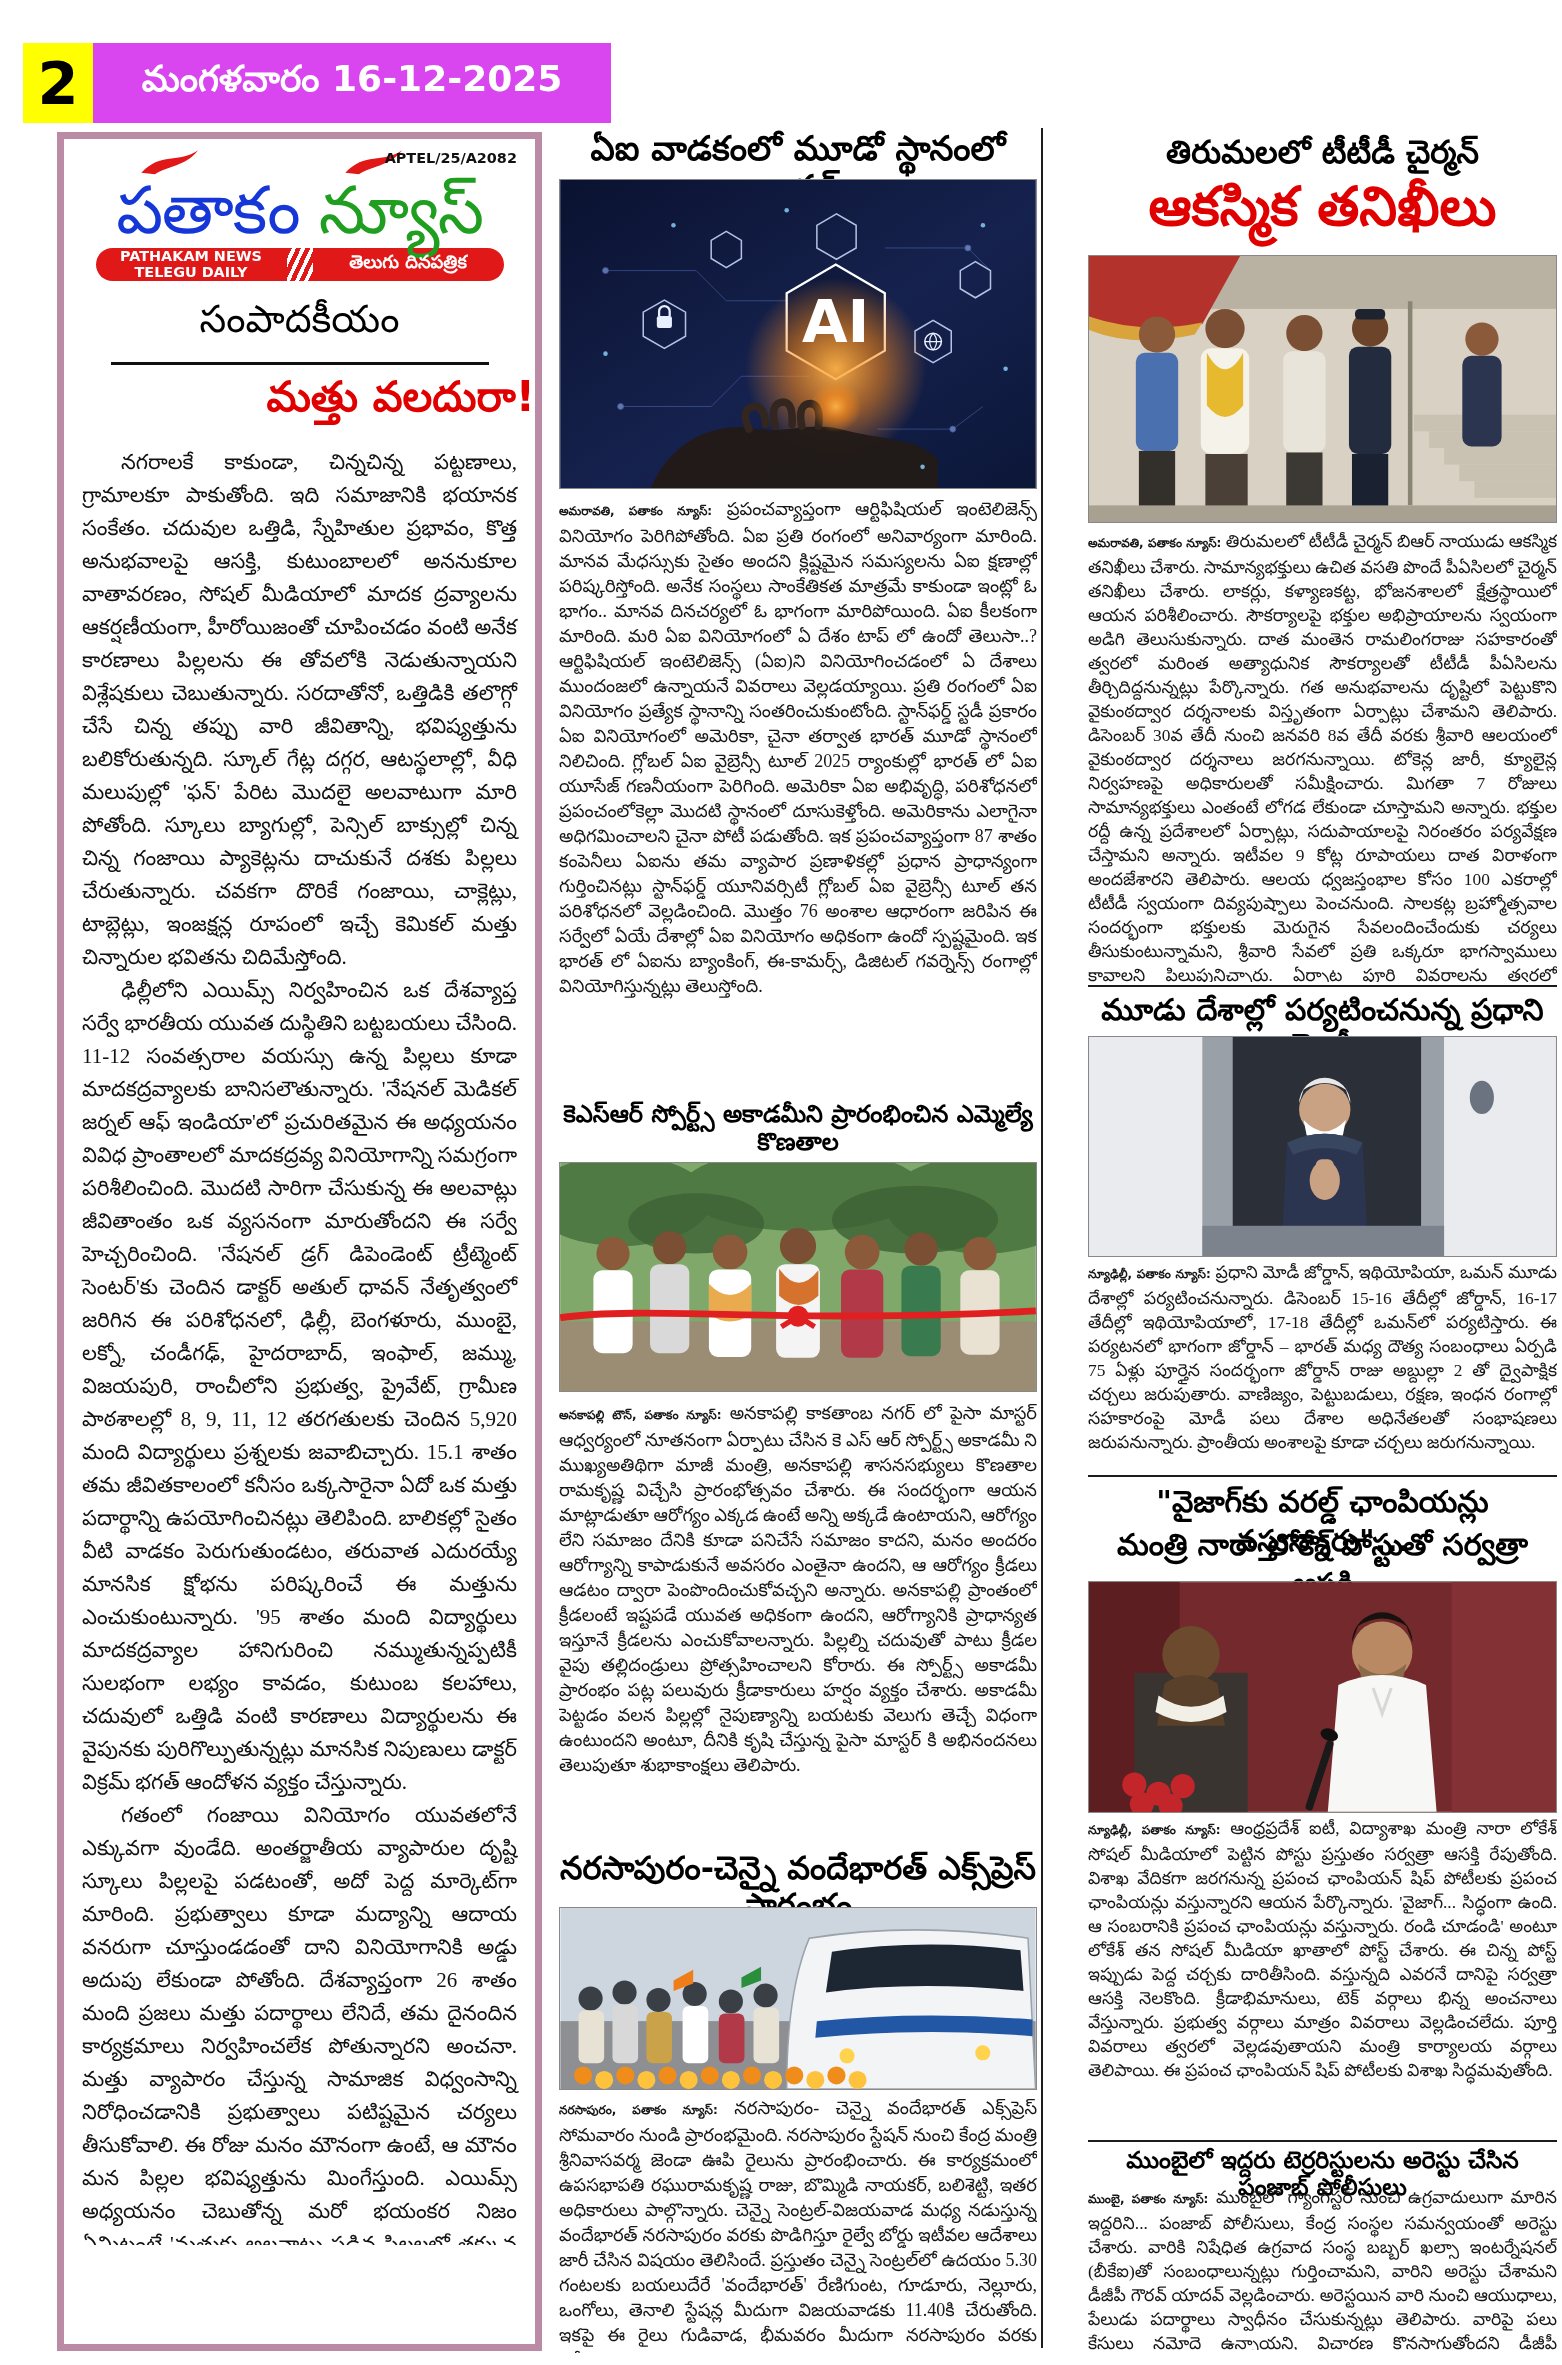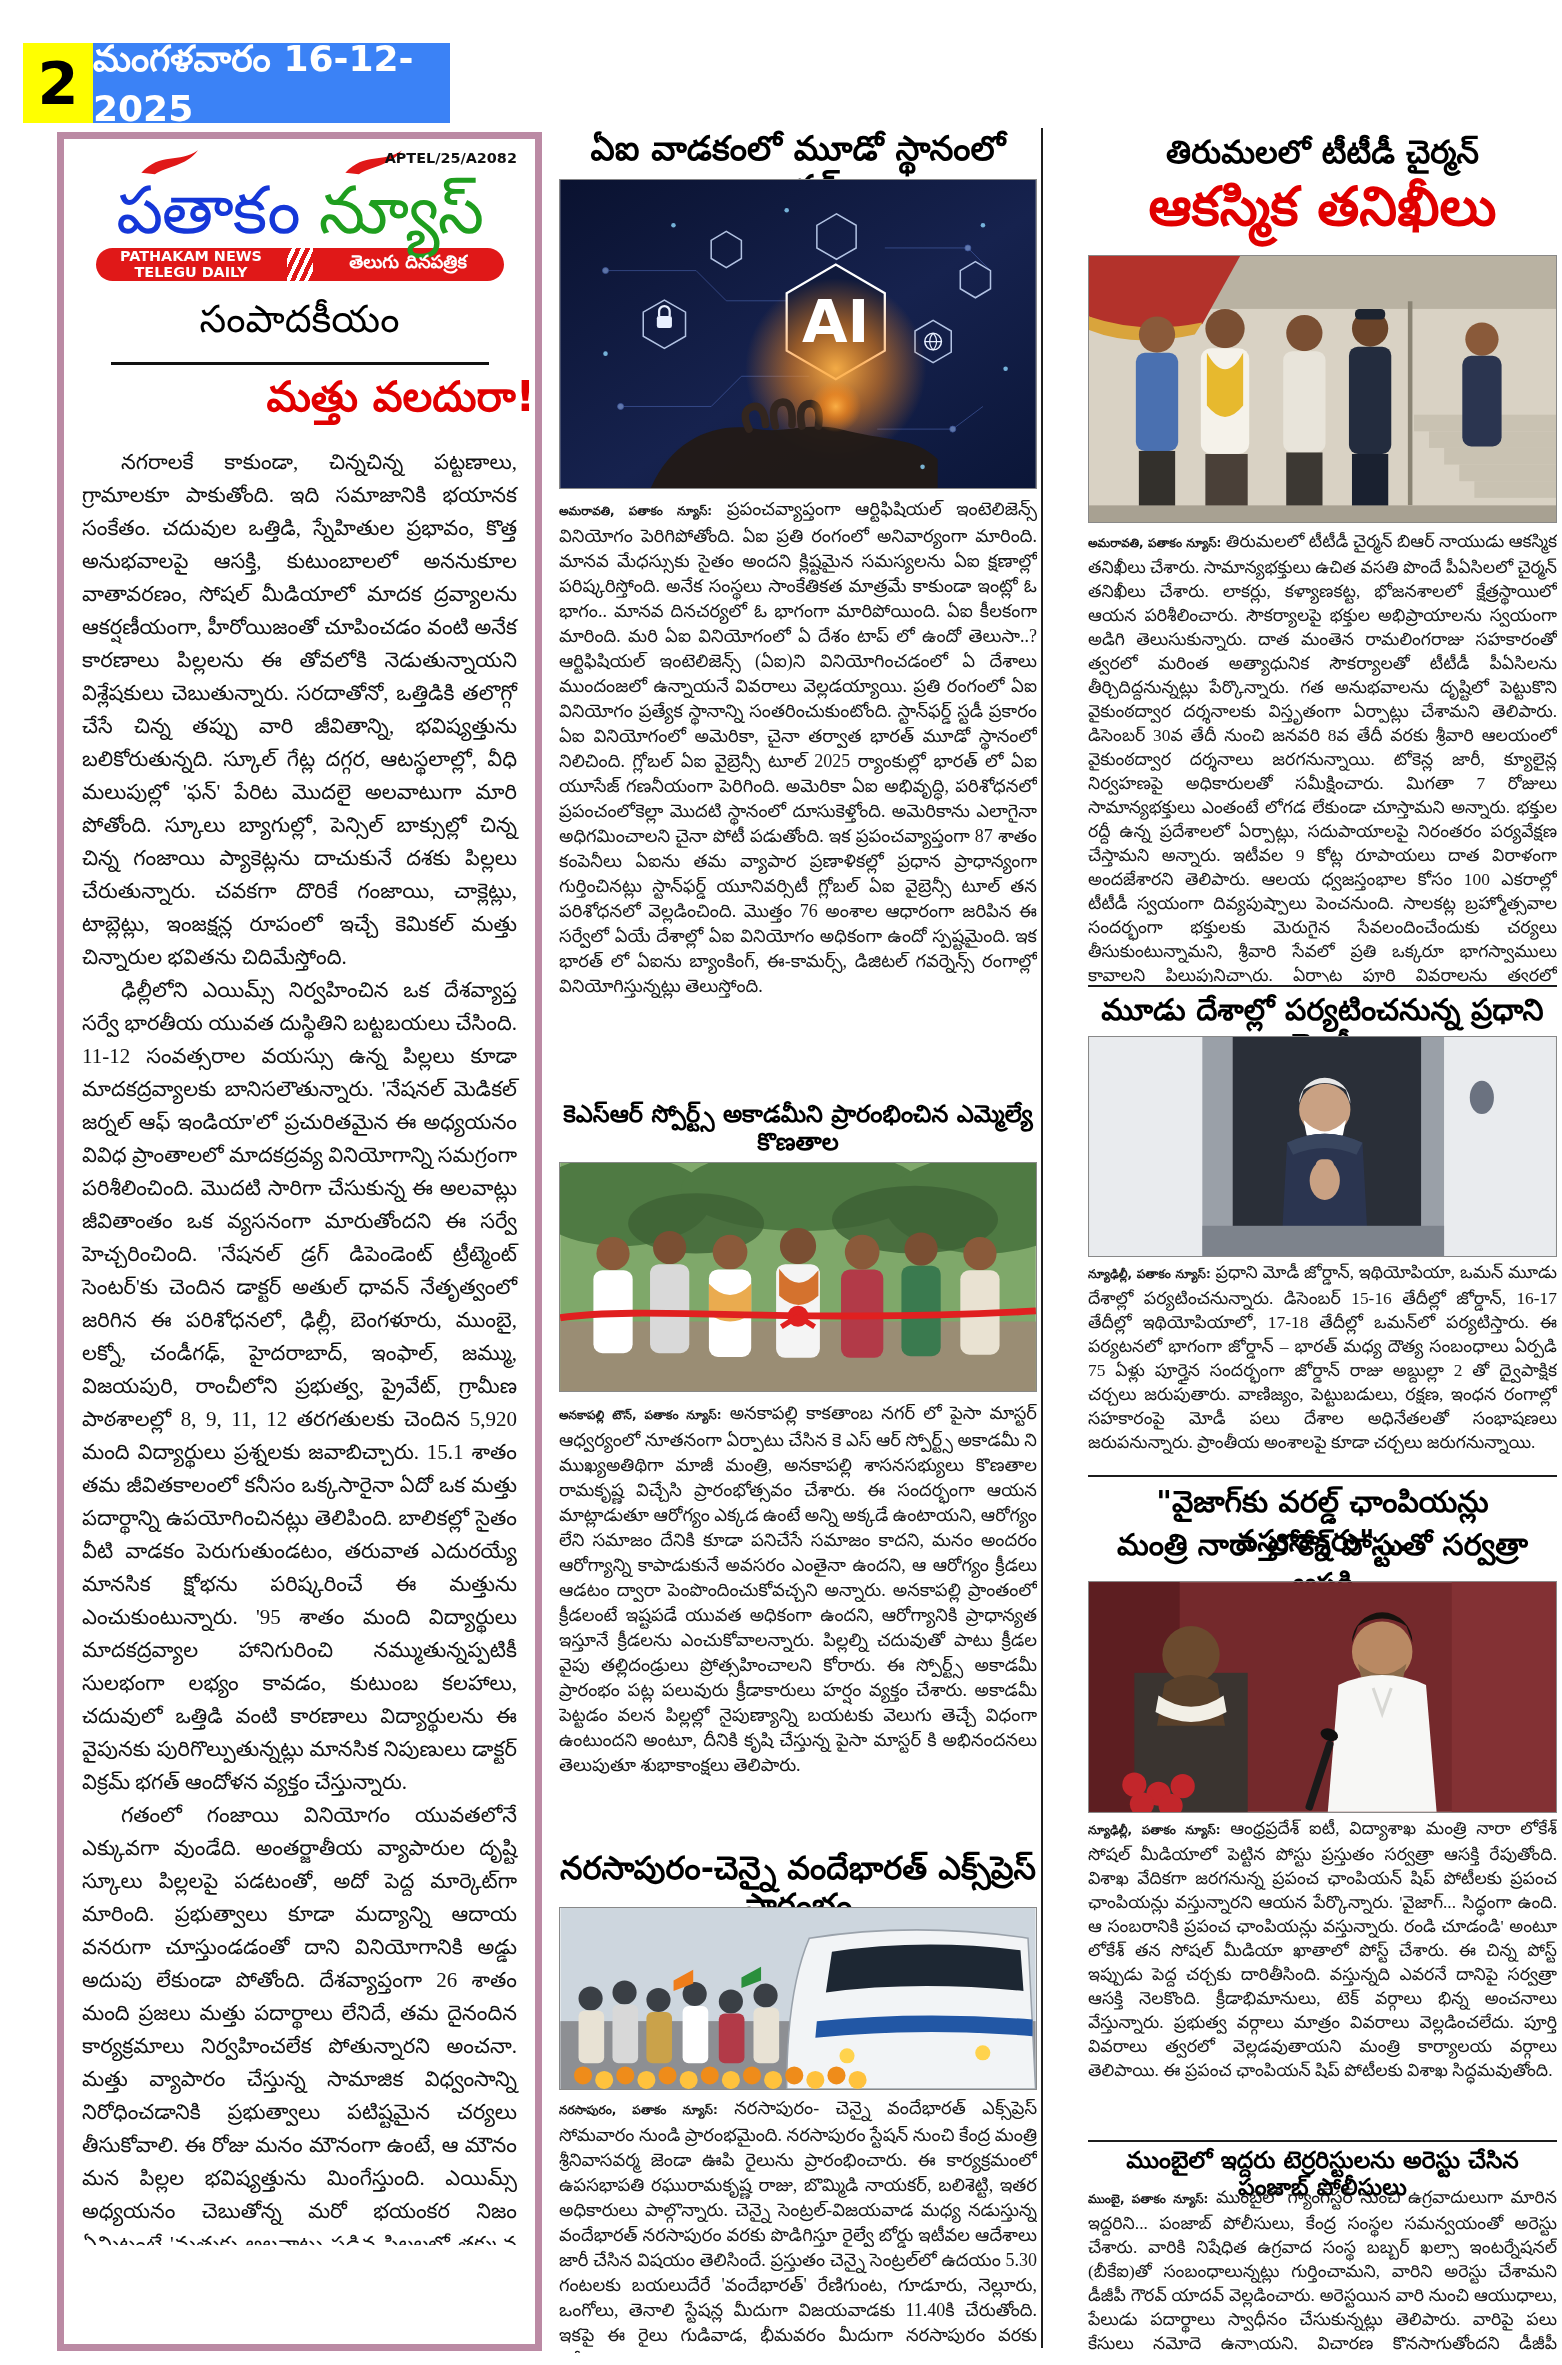--- a/index.html
+++ b/index.html
@@ -4,21 +4,21 @@
 <style>
   html,body{margin:0;padding:0;background:#e8e8e8;}
   .page{position:relative;width:1562px;height:2366px;background:#ffffff;margin:0 auto;
         font-family:"Liberation Serif", serif;color:#111;overflow:hidden;}
   
   .hdr{position:absolute;top:43px;left:23px;width:1519px;height:80px;display:flex;}
   .hdr-page{width:70px;height:100%;background:#ffff00;color:#000;display:flex;align-items:center;justify-content:center;
             font-family:"DejaVu Sans",sans-serif;font-weight:bold;font-size:59px;}
   .hdr-title{flex:1;background:#0013e8;color:#fff;display:flex;align-items:center;justify-content:center;
              font-family:"DejaVu Sans",sans-serif;font-weight:bold;font-size:44px;}
-  .hdr-date{width:357px;background:#3b82f6;color:#fff;display:flex;align-items:center;justify-content:center;
+  .hdr-date{width:518px;background:#d946ef;color:#fff;display:flex;align-items:center;justify-content:center;
             font-family:"DejaVu Sans",sans-serif;font-weight:bold;font-size:36px;}
   
   .abs{position:absolute;}
   .headline{font-family:"DejaVu Sans",sans-serif;font-weight:bold;color:#000;text-align:center;line-height:1.15;}
   .bodytxt{font-size:18px;line-height:25px;text-align:justify;overflow:hidden;color:#161616;}
   .bodytxt b{font-family:"DejaVu Sans",sans-serif;font-size:12px;}
   .sep{position:absolute;background:#1c1c1c;height:2.3px;}
   .vsep{position:absolute;background:#1c1c1c;width:1.5px;}
   .photo{display:block;border:0.8px solid #888;}
   

